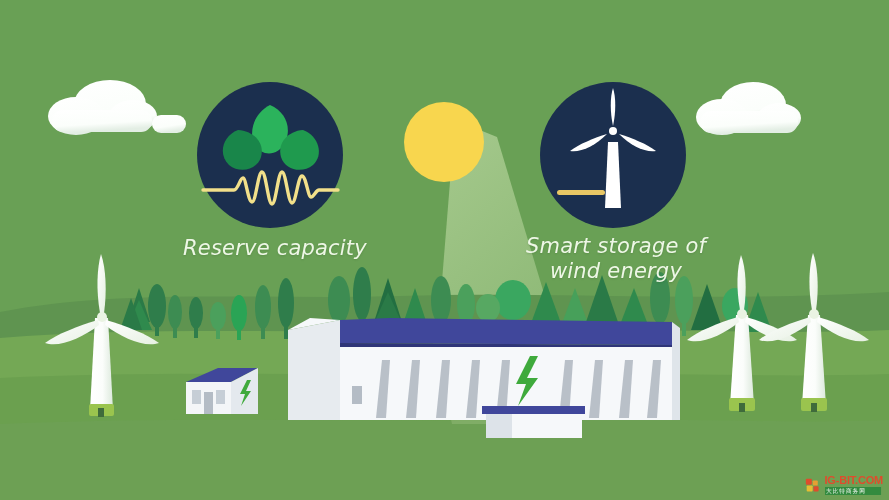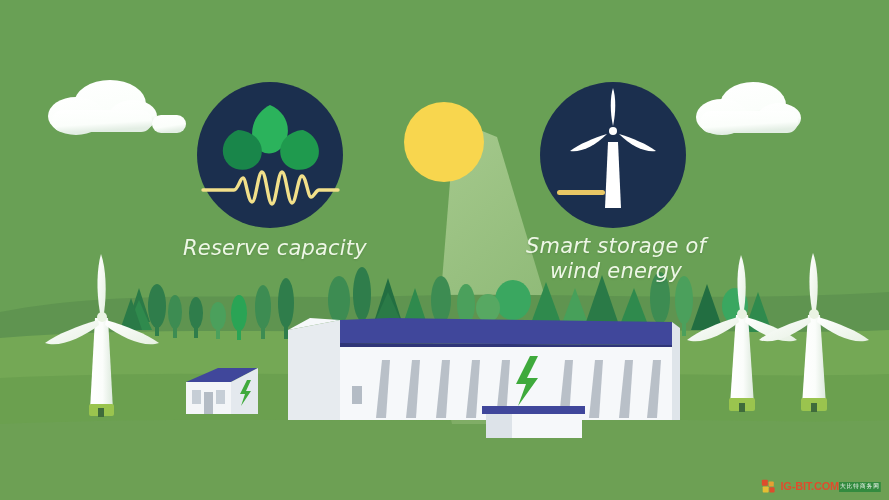--- a/index.html
+++ b/index.html
@@ -57,21 +57,21 @@
     gap: 3px;
     opacity: 0.93;
   }
   #watermark .wm-mark {
     width: 17px;
     height: 17px;
     position: relative;
   }
   #watermark .wm-text {
     display: flex;
-    flex-direction: row;
+    flex-direction: column;
     line-height: 1;
   }
   #watermark .wm-title {
     font-family: "Liberation Sans", sans-serif;
     font-weight: bold;
     font-size: 11px;
     color: #e8462a;
     letter-spacing: -0.2px;
   }
   #watermark .wm-sub {

